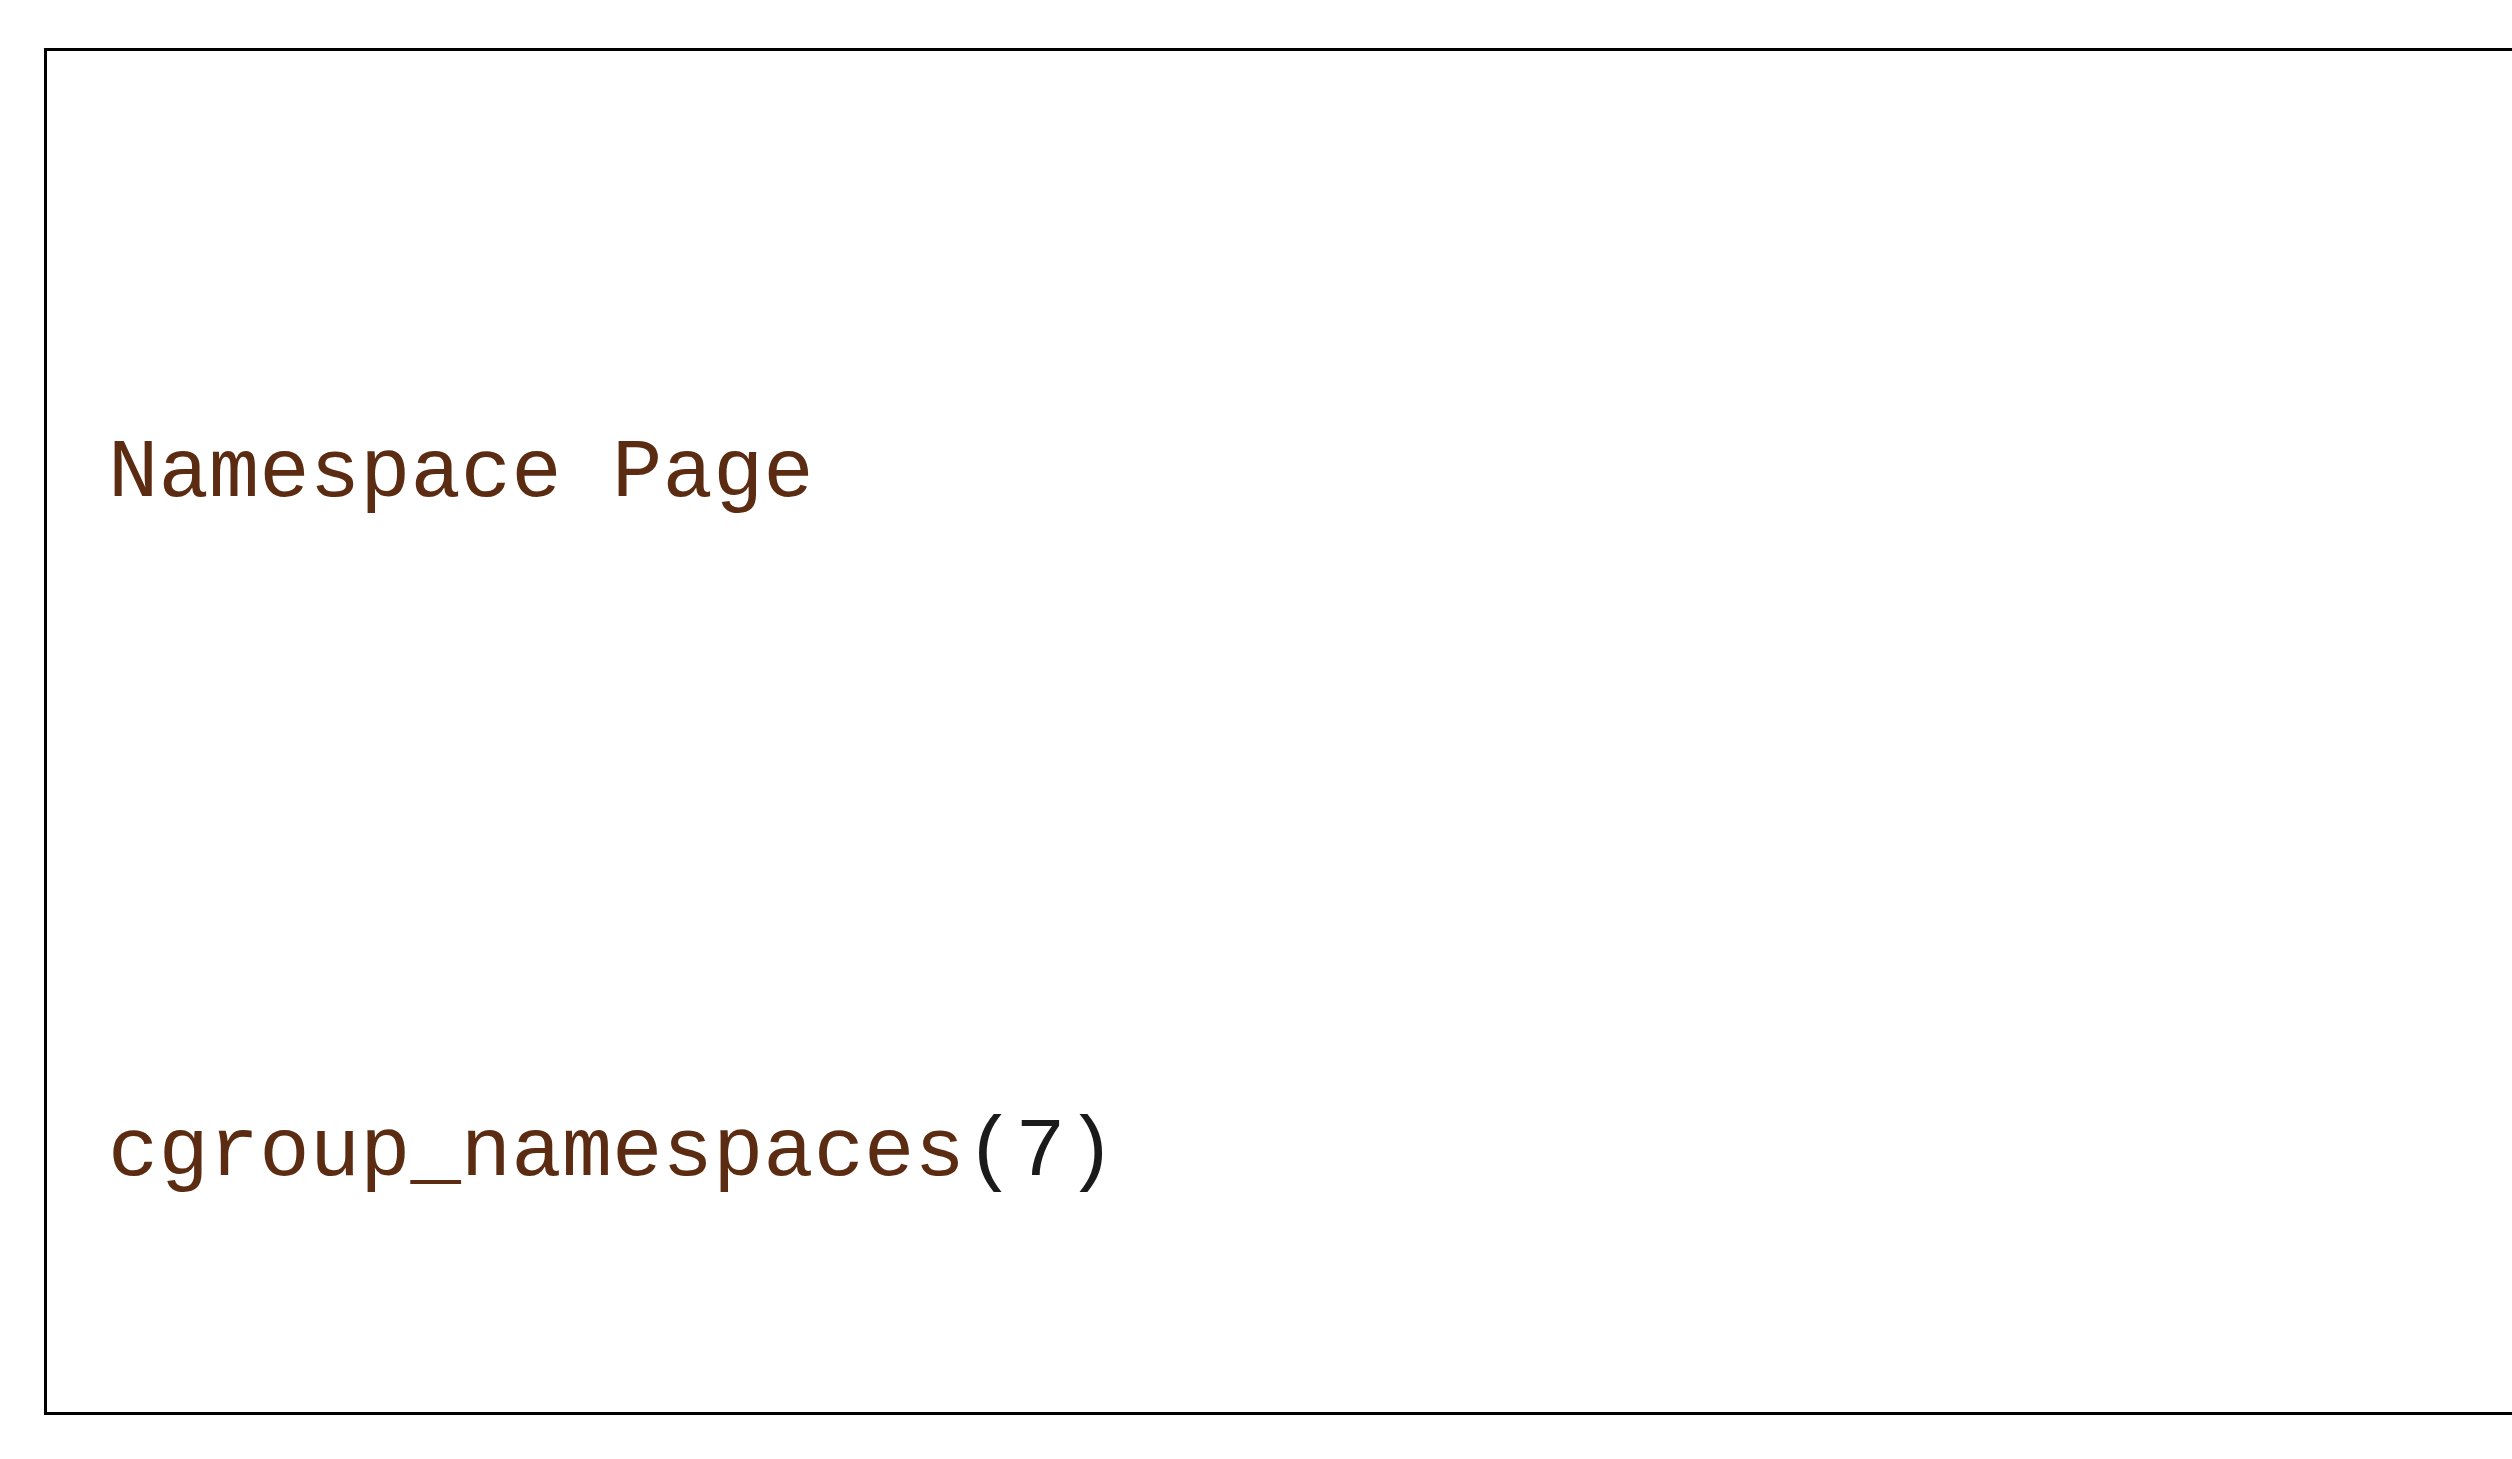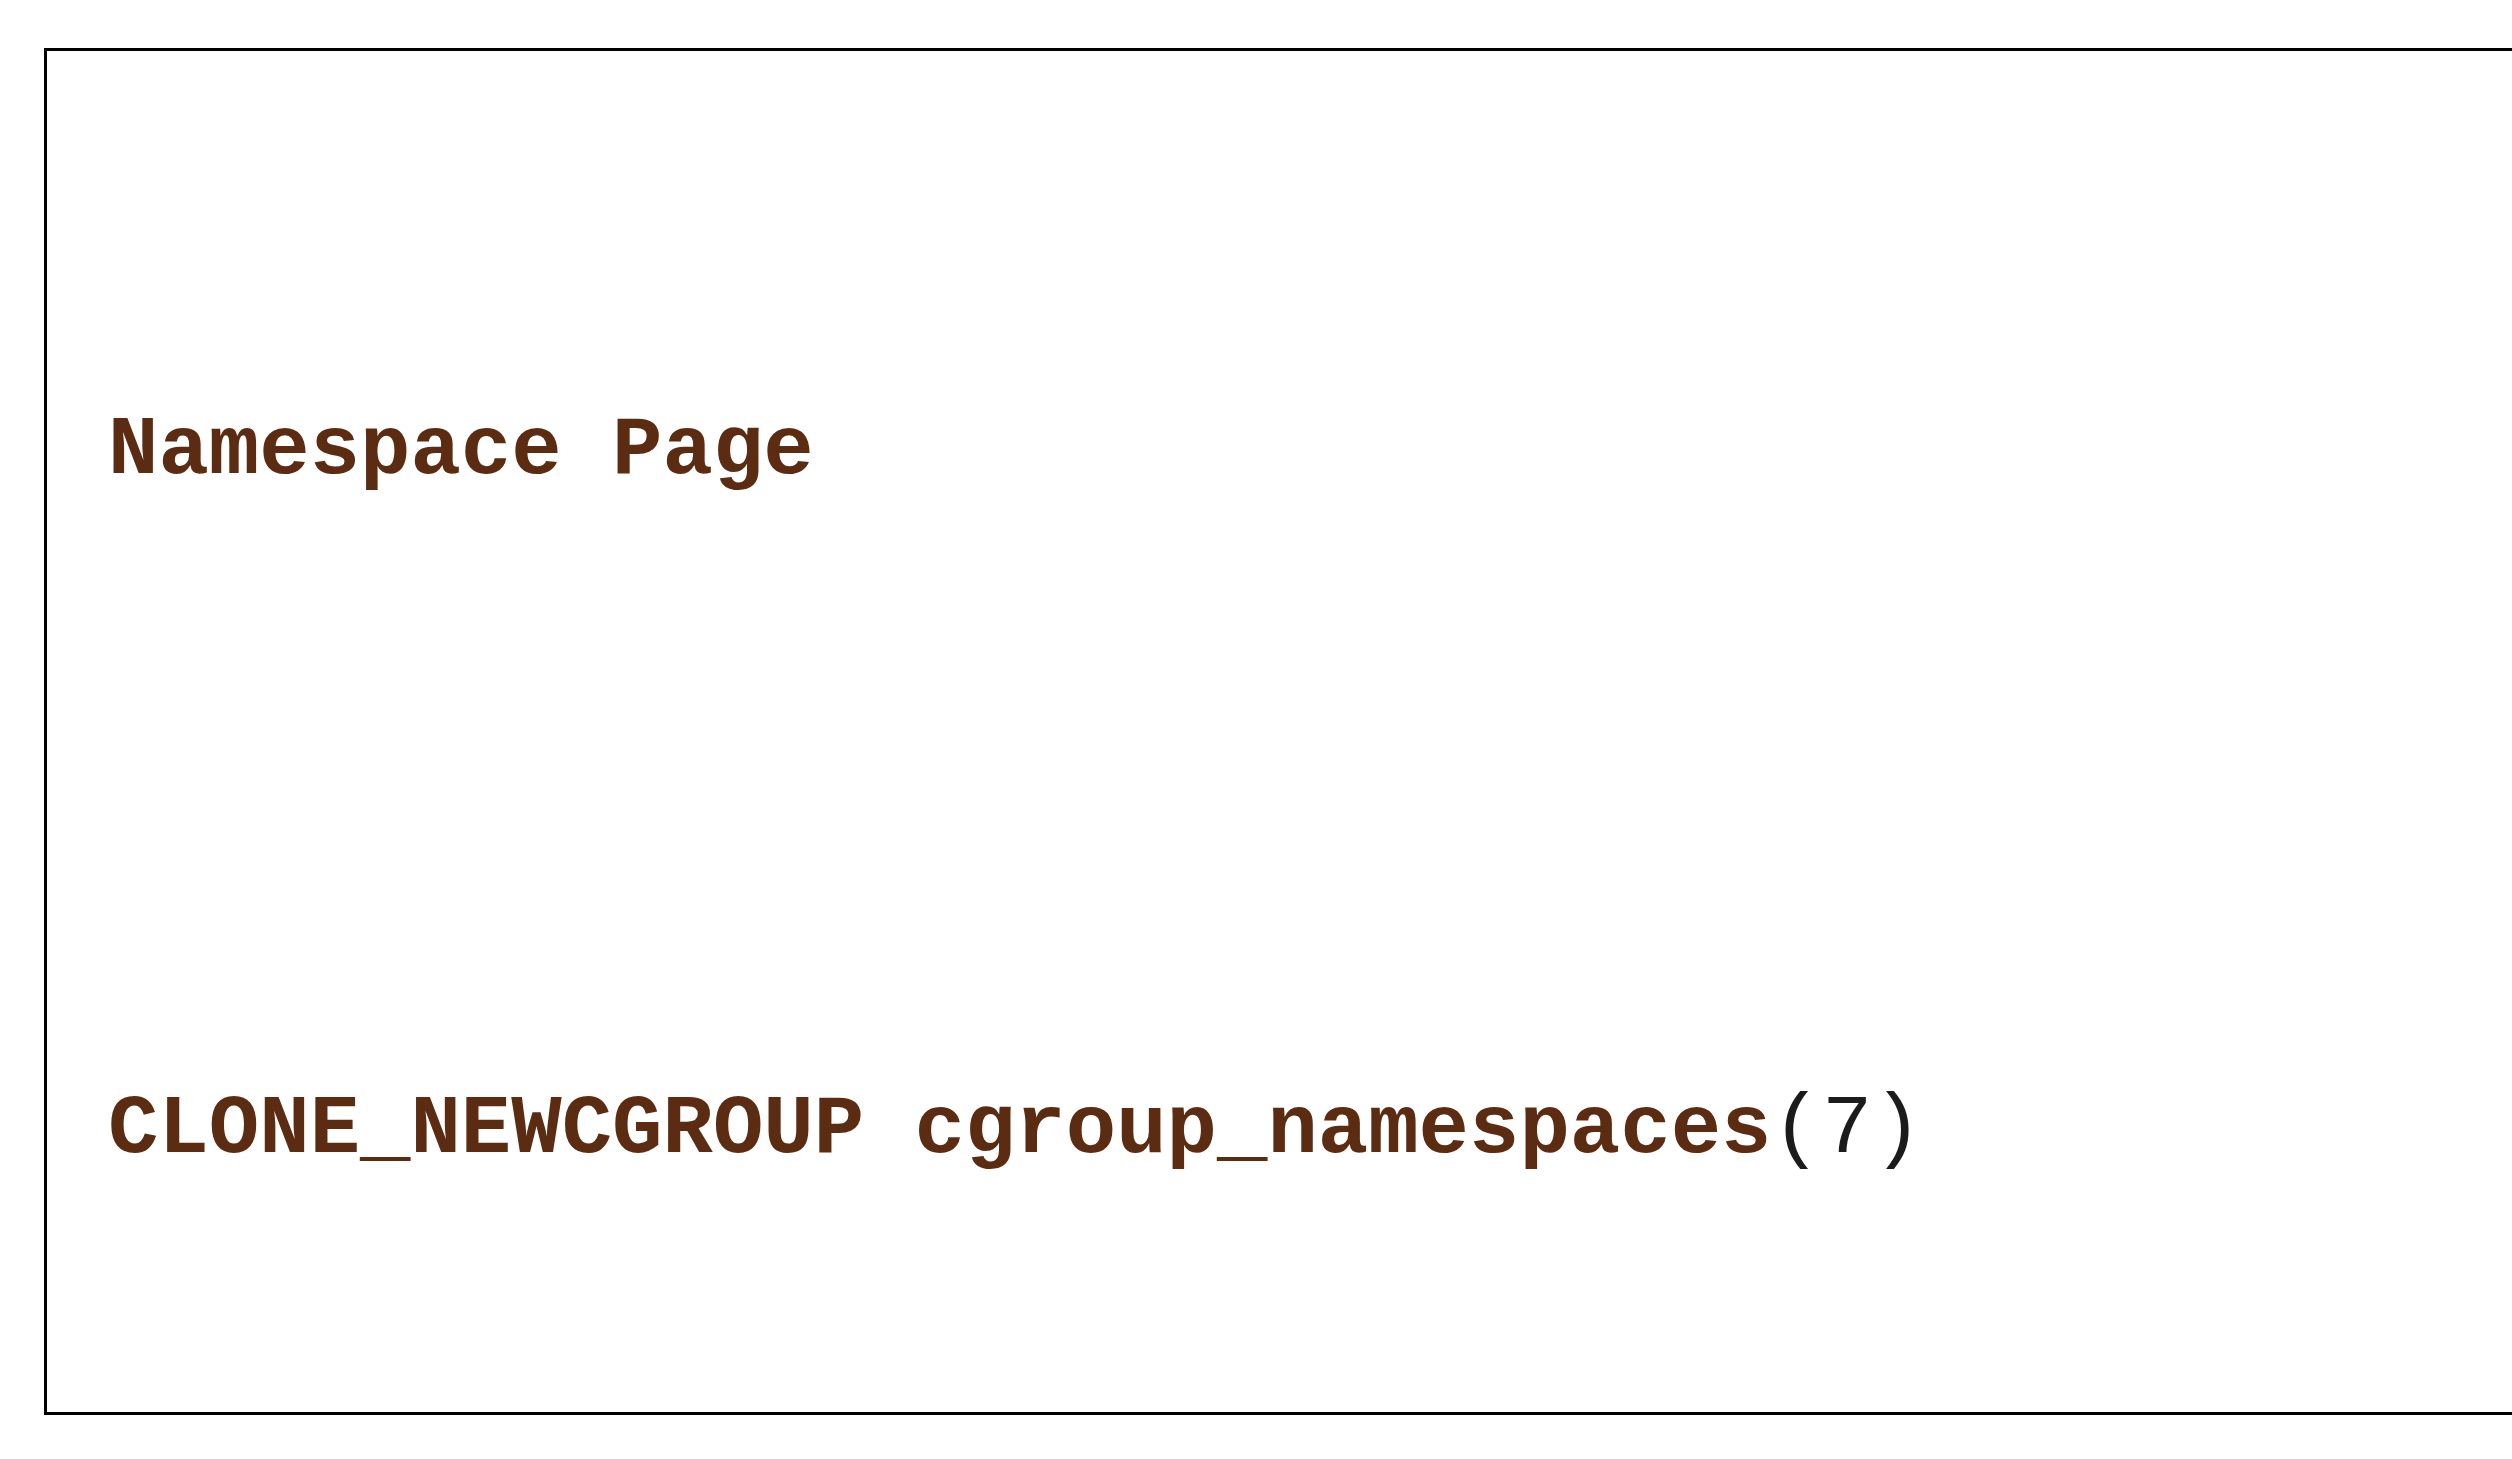--- a/index.html
+++ b/index.html
@@ -39,43 +39,43 @@
     line-height: 97px;
     color: var(--text);
     white-space: pre;
   }
   .row { display: flex; align-items: flex-start; }
   .cell { flex: none; white-space: pre; }
   .c1 { width: 10ch; }
   .c2 { width: 16ch; }
   .c3 { width: 22ch; }
   .hdr, .flag-text, .page-name {
-    font-weight: bold;
+    font-weight: normal;
     color: var(--accent);
+    margin-top: 23px;
   }
   .page-suffix { font-weight: normal; color: var(--text); }
 </style>
 </head>
 <body>
 
 <div class="page">
   <div class="table-frame">
     <div class="grid">
 
       <div class="row header-row">
         <div class="cell c1 hdr">Namespace</div>
         <div class="cell c3 hdr">Page</div>
         
       </div>
 
       
 
     
         <div class="row">
-          <div class="cell c2 flag-text">CLONE_NEWCGROUP</div>
           <div class="cell c3"><span class="page-name">cgroup_namespaces</span><span class="page-suffix">(7)</span></div>
           
         </div>
       
         
       
         
       
         
       

